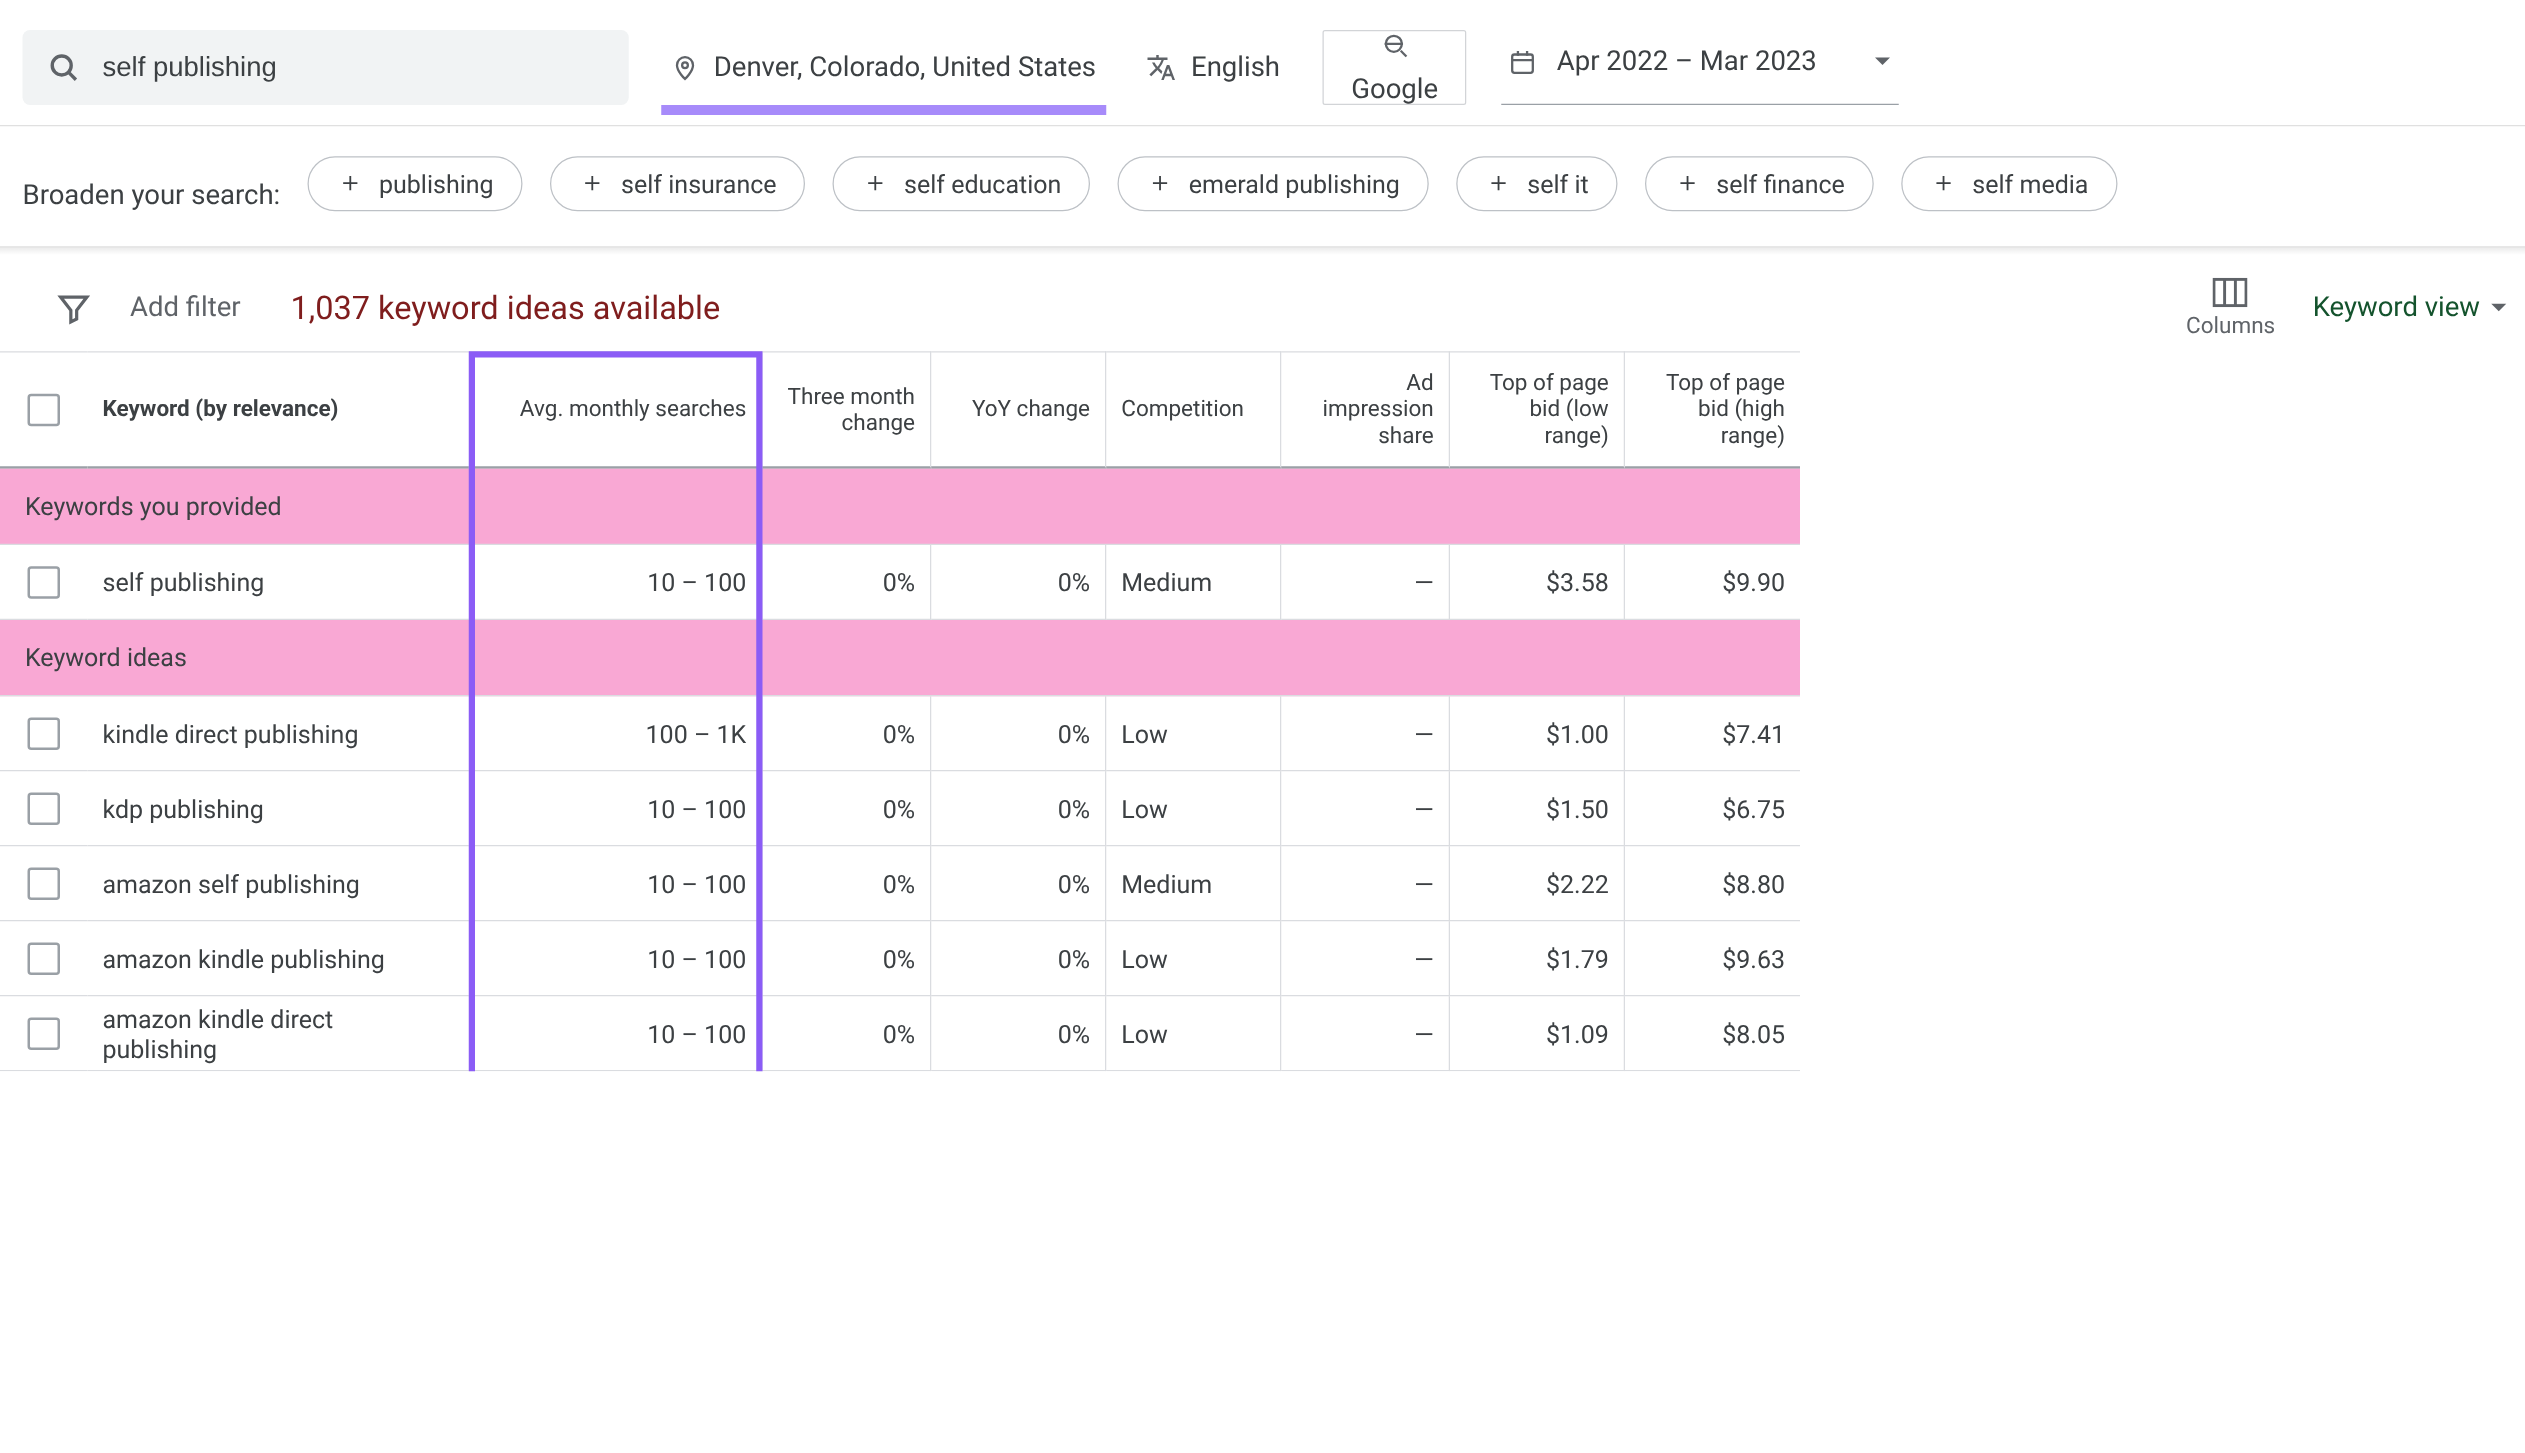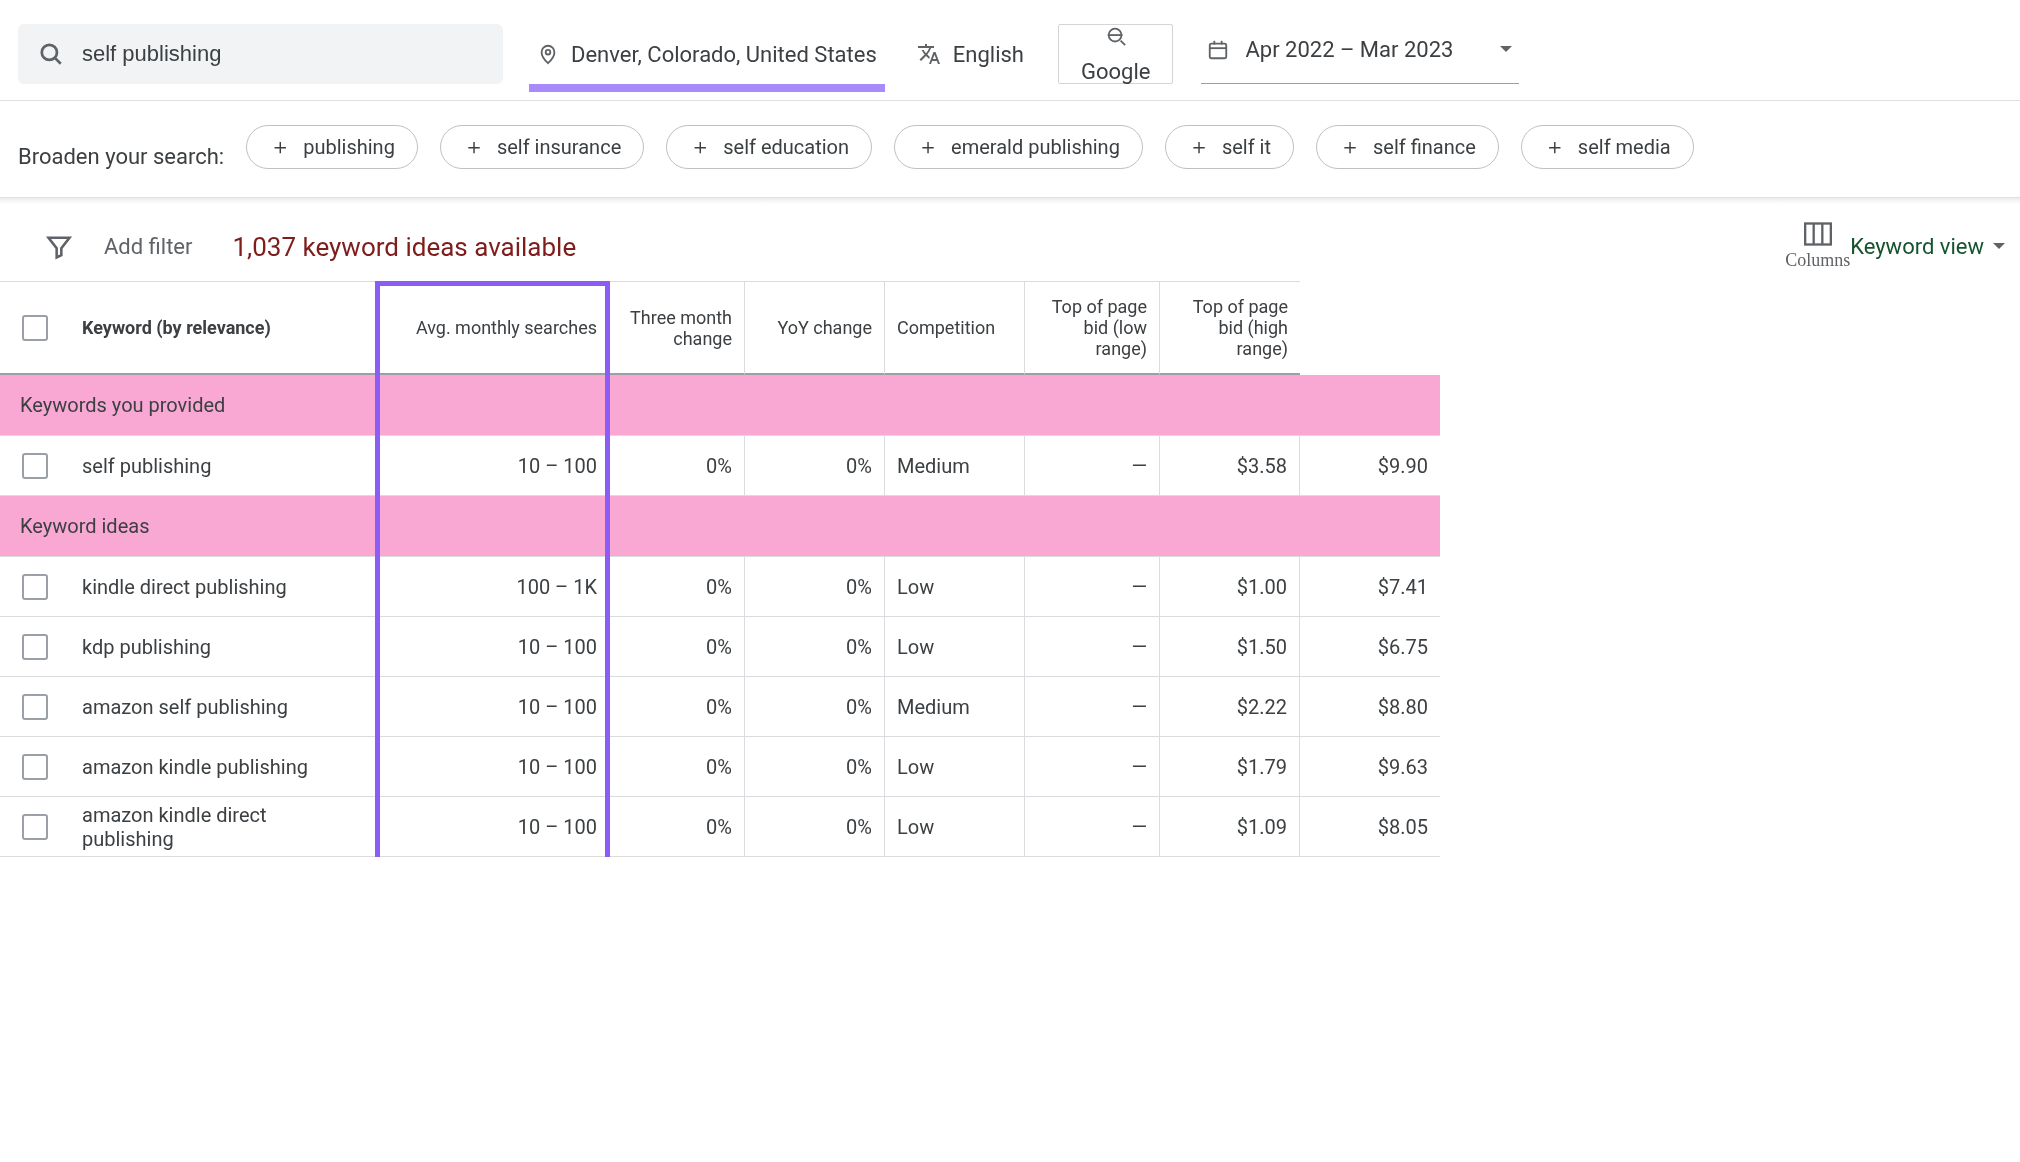--- a/index.html
+++ b/index.html
@@ -113,21 +113,21 @@
   .addfilter { color: #5f6368; font-size: 22px; margin-right: 40px; }
   .ideas-count { color: #7f1d1d; font-size: 26px; }
   .spacer { flex: 1; }
   .columns-btn {
     display: flex;
     flex-direction: column;
     align-items: center;
     gap: 4px;
     color: #5f6368;
     font-size: 18px;
-    font-family: Liberation Serif, serif;
+    margin-right: 30px;
   }
   .viewsel {
     display: flex;
     align-items: center;
     gap: 8px;
     color: #14532d;
     font-size: 22px;
   }
 
   
@@ -336,20 +336,21 @@
 
   <div class="grid">
     <div class="th chkcell">
         <div class="chk"></div>
       </div>
     <div class="th left bold kw-col">Keyword (by relevance)</div>
     <div class="th right">Avg. monthly searches</div>
     <div class="th right">Three month change</div>
     <div class="th right">YoY change</div>
     <div class="th left">Competition</div>
+    <div class="th right">Ad impression share</div>
     <div class="th right">Top of page bid (low range)</div>
     <div class="th right" style="border-right:none">Top of page bid (high range)</div>
   </div>
 
   <div id="tbody">
       <div class="grid">
         <div class="section">Keywords you provided</div>
       </div>
       <div class="grid">
         <div class="td chkcell nb">

